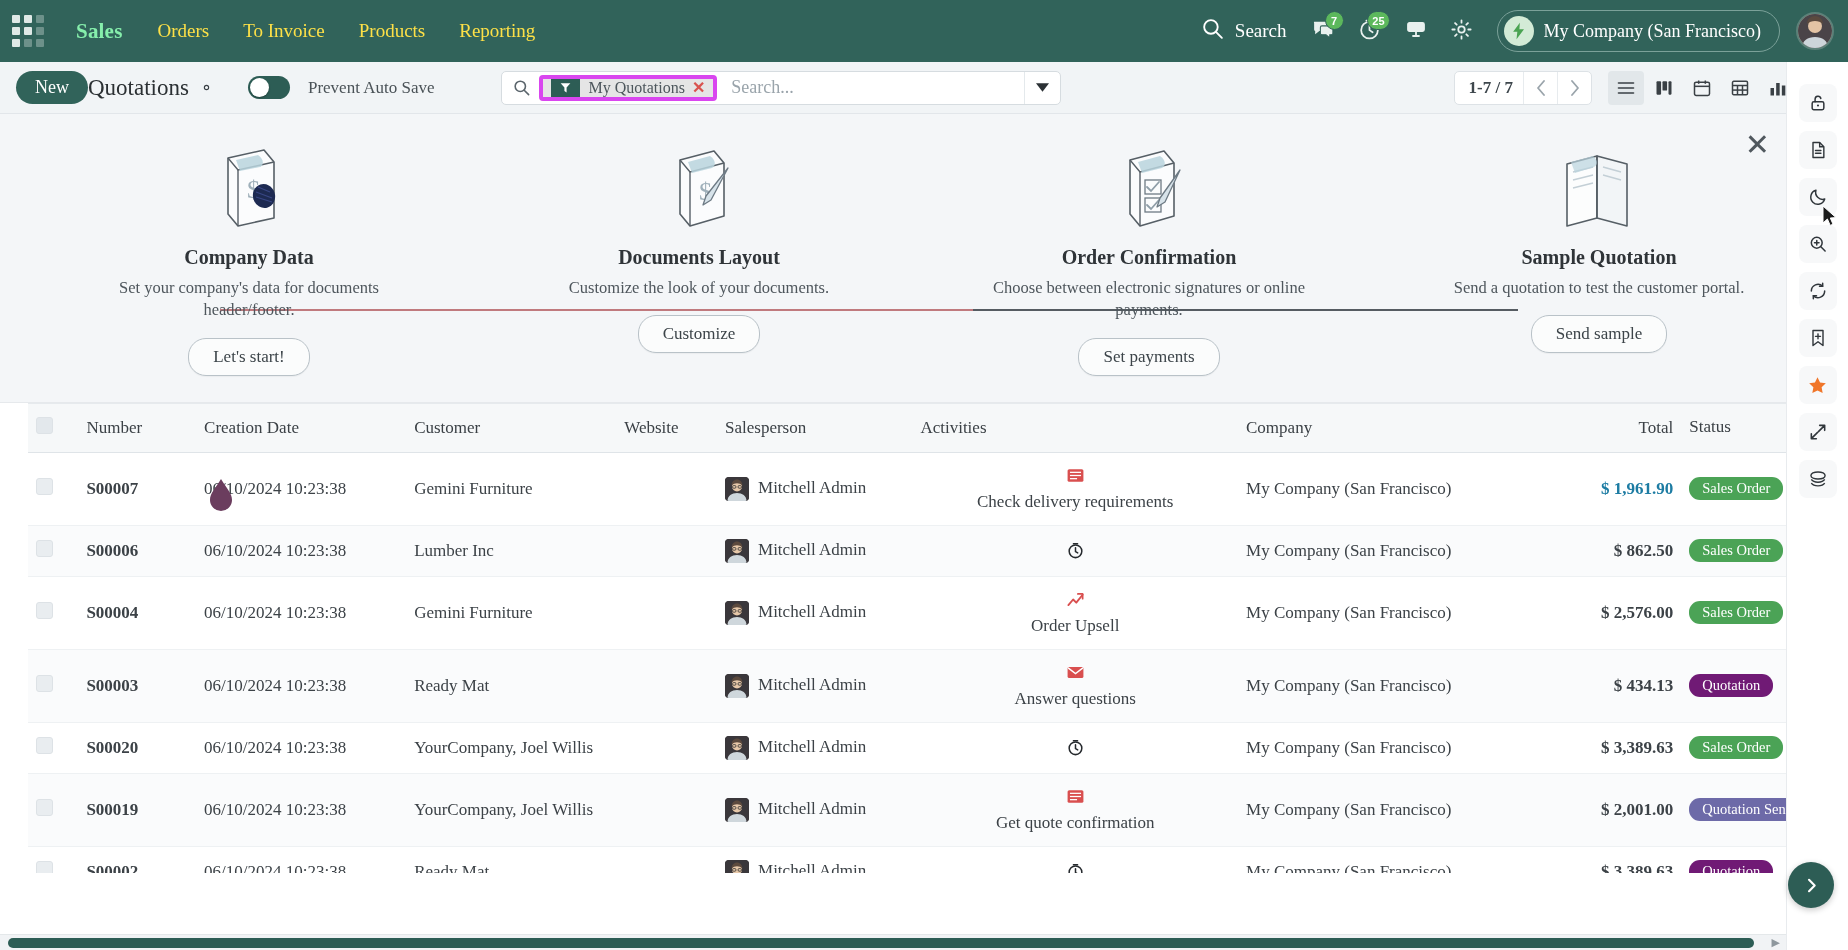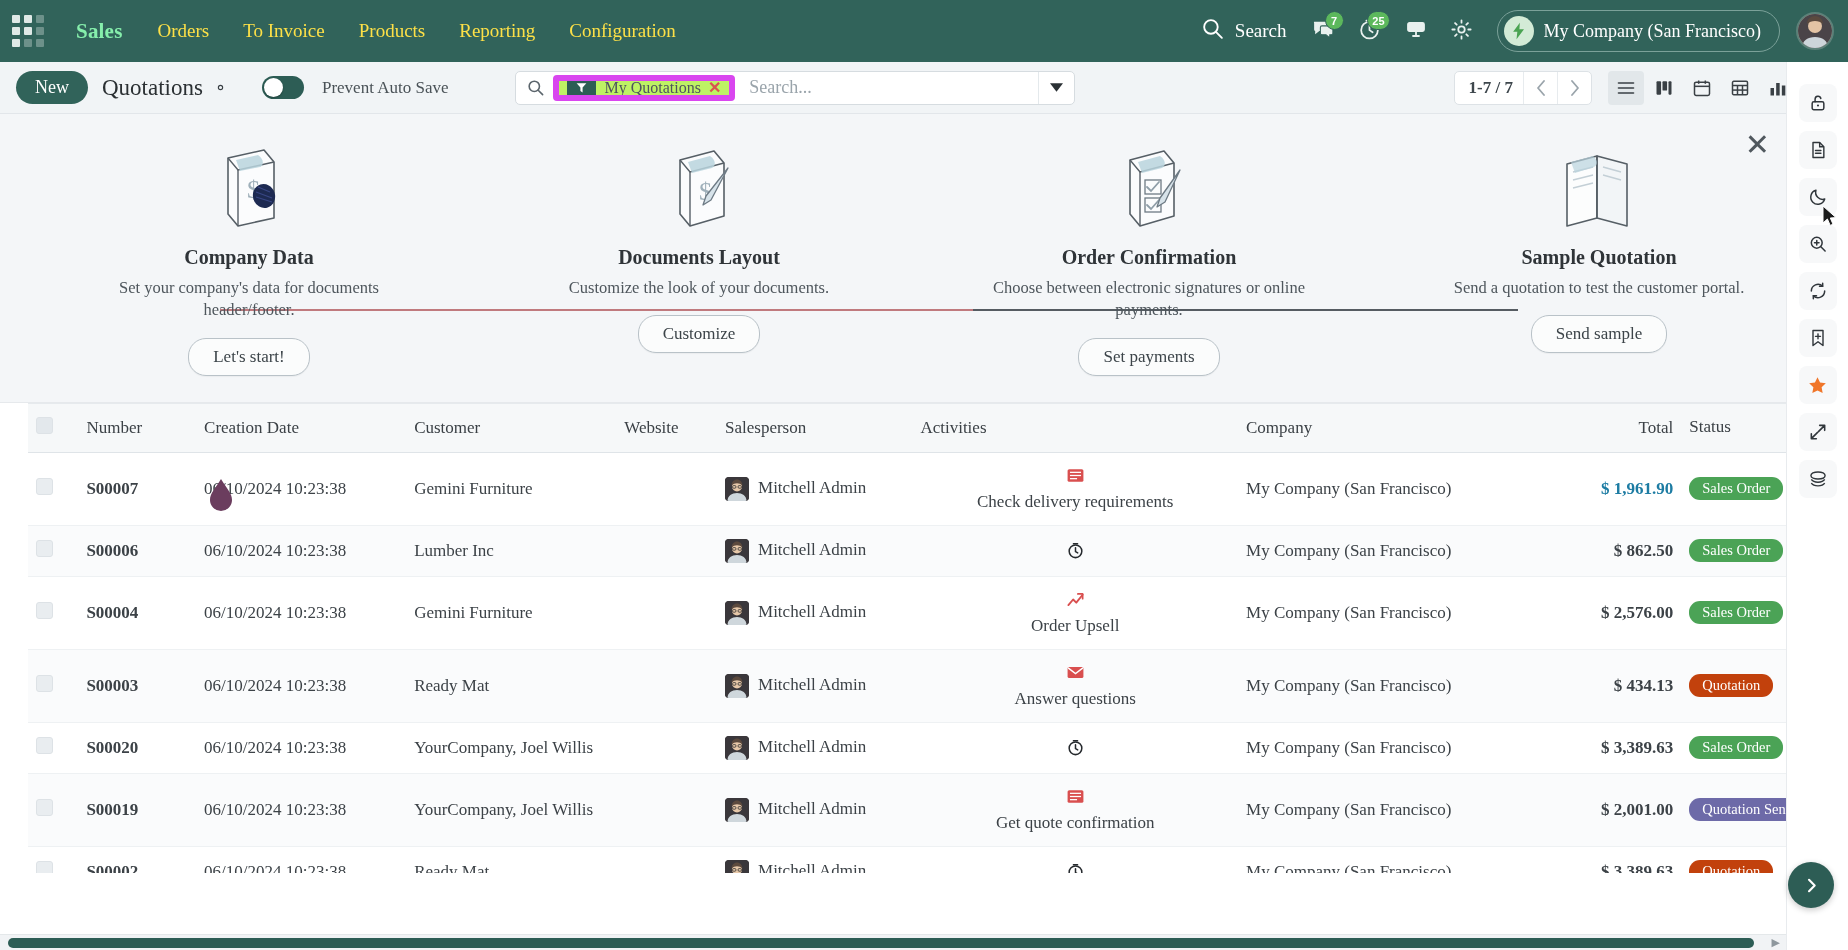--- a/index.html
+++ b/index.html
@@ -89,21 +89,21 @@
     padding: 0 14px 0 16px;
     position: relative; z-index: 30;
   }
   .btn-new {
     background: #31635a; color: #fff;
     border: none; border-radius: 18px;
     padding: 6px 19px; font-size: 18px; cursor: pointer;
     font-family: "Liberation Serif", serif;
   }
   .bc-title {
-    font-size: 23px; color: #2b3033; margin-left: 14px;
+    font-size: 23px; color: #2b3033; margin-left: 0;
     display: flex; align-items: center; gap: 9px;
   }
   .gear-small { cursor: pointer; display:flex; }
   .toggle-wrap { display:flex; align-items:center; gap:18px; margin-left: 33px; cursor:pointer;}
   .toggle {
     width: 42px; height: 23px; border-radius: 12px;
     background: #2d5d55; position: relative; display:block;
   }
   .toggle::after {
     content:""; position:absolute; left: 2px; top: 2px;
@@ -117,22 +117,22 @@
     display: flex; align-items: center;
     background: #fff;
     border: 1px solid #d6dce0;
     border-radius: 5px;
     height: 34px; width: 560px;
     padding-left: 10px;
   }
   .sv-icon { color:#63707a; display:flex; margin-right:8px;}
   .facet {
     display: flex; align-items: center;
-    border: 6px solid #d946ef; border-radius: 4px;
-    height: 26px; overflow: hidden; background:#bef264;padding-left:8px;
+    border: 4px solid #d946ef; border-radius: 4px;
+    height: 26px; overflow: hidden; background:#e5e5e5;padding-left:8px;
   }
   .facet-ico {
     background: #2d5d55; color: #fff; height: 100%;
     display:flex; align-items:center; padding: 0 8px;
   }
   .facet-text { font-size: 16px; color:#4d565c; padding: 0 7px 0 9px; }
   .facet-x { color: #d9534f; padding-right: 8px; cursor:pointer; font-size:16px; font-weight:bold;}
   .search-input {
     border: none; outline: none; flex: 1; height: 100%;
     font-size: 18px; color: #5a646b; padding-left: 14px;
@@ -224,21 +224,21 @@
   .cb.head { background:#e3e8ec; }
   td.cnum { font-weight: bold; color:#2f3539;}
   td.total { text-align:right; font-weight:bold; color:#2f3539; padding-right:14px;}
   td.total.link { color:#1d7ca3; }
   .badge {
     display:inline-block; border-radius: 11px; padding: 3px 13px;
     font-size: 14.5px; color:#fff; font-family:"Liberation Serif", serif;
     white-space: nowrap;
   }
   .badge.so { background: #4ba356; }
-  .badge.q  { background: #c2410c; text-align: right; }
+  .badge.q  { background: #701a75; text-align: right; }
   .badge.qs { background: #6d6aa8; }
   .avatar-sm {
     width: 24px; height: 24px; border-radius: 4px; display:inline-block;
     vertical-align: middle; margin-right: 9px; overflow:hidden;
     background:#3b3a3c;
   }
   .act-cell { display:flex; align-items:center; gap: 7px; flex-direction: column; }
   .sumrow td {
     background:#fff; border-bottom: none; border-top: 1px solid #e3e8eb;
     padding-top: 15px; padding-bottom: 15px;
@@ -299,21 +299,20 @@
       <i class="dim"></i>
     <i></i>
       <i class="dim"></i>
       <i class="dim"></i>
   </div>
   <div class="nav-brand">Sales</div>
   <div class="nav-item">Orders</div>
   <div class="nav-item">To Invoice</div>
   <div class="nav-item">Products</div>
   <div class="nav-item">Reporting</div>
-  <div class="nav-item">Configuration</div>
 
   <div class="nav-spacer"></div>
 
   <div class="nav-search">
     <span>
       <svg width="25" height="25" viewBox="0 0 24 24" fill="none" stroke="#ffffff" stroke-width="1.8">
         <circle cx="10.5" cy="10.5" r="6.5"></circle>
           <line x1="15.5" y1="15.5" x2="21" y2="21" stroke-linecap="round"></line>
       </svg>
     </span>

